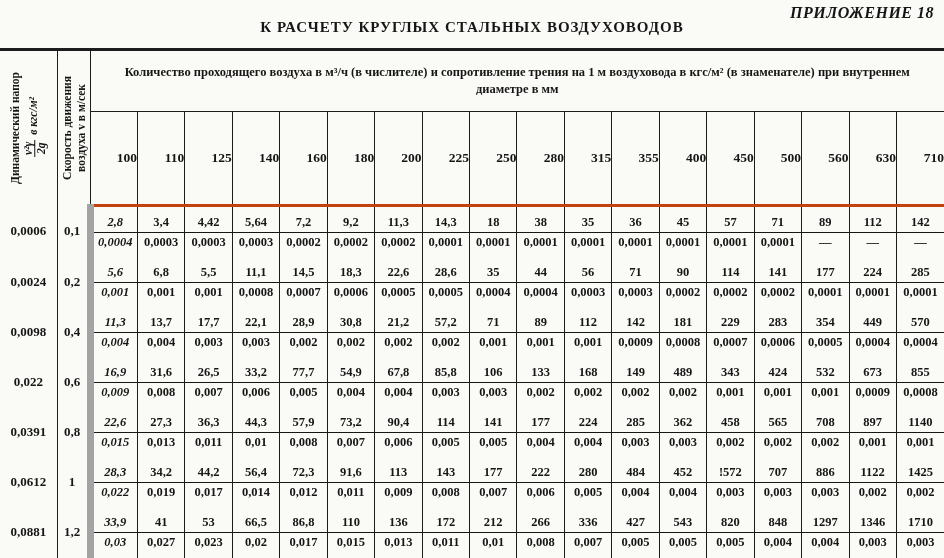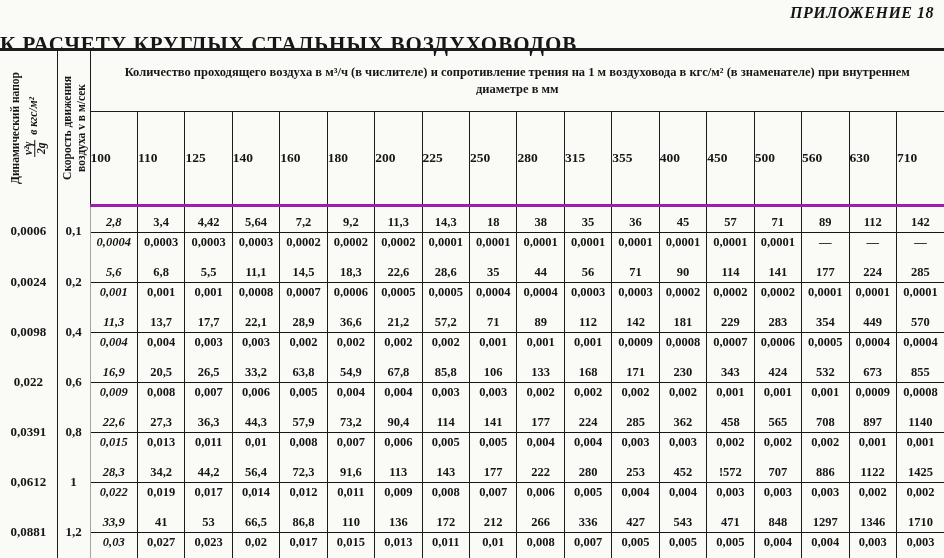--- a/index.html
+++ b/index.html
@@ -6,22 +6,22 @@
   body {
     width:944px; height:558px; overflow:hidden; position:relative;
     background:#fafaf7; color:#161616;
     font-family:"Liberation Serif", serif;
   }
   .appendix {
     position:absolute; top:4px; right:10px;
     font-style:italic; font-weight:700; font-size:16px; letter-spacing:.5px;margin-left:32px;
   }
   .doc-title {
-    position:absolute; top:32px; left:0; width:100%;
-    text-align:left; font-weight:700; font-size:21px; letter-spacing:1px;
+    position:absolute; top:19px; left:0; width:100%;
+    text-align:center; font-weight:700; font-size:15px; letter-spacing:1px;
   }
   table.duct {
     position:absolute; top:48px; left:0; width:944px;
     border-collapse:collapse; table-layout:fixed;
     border-top:3px solid #1c1c1c;
   }
   col.c-head { width:57px; }
   col.c-vel  { width:33px; }
   th, td { padding:0; font-weight:700; }
 
@@ -38,29 +38,29 @@
   .frac-inline { display:inline-block; vertical-align:middle; font-style:italic; line-height:1.05; margin:0 2px; }
   .frac-inline .fi-num { display:block; border-bottom:1px solid #161616; padding:0 2px; }
   .frac-inline .fi-den { display:block; }
 
   th.main-th {
     border-bottom:1px solid #1c1c1c;
     font-size:12.5px; line-height:1.4; font-weight:700;
     padding:6px 10px; text-align:center; vertical-align:middle; height:48px;
   }
   tr.dia-row th.dia-th {
-    border-left:1px solid #1c1c1c; border-bottom:3px solid #a21caf;
-    height:92px; text-align:left; vertical-align:middle;
+    border-left:1px solid #1c1c1c; border-bottom:3px solid #c2410c;
+    height:92px; text-align:right; vertical-align:middle;
     font-size:13.5px;
   }
   tr.dia-row th.dia-th:first-child { border-left:none; }
 
   tbody td { height:44px; vertical-align:middle; text-align:center; font-size:12.5px; }
   td.head-cell { border-right:1px solid #1c1c1c; font-size:13px; }
-  td.vel-cell  { border-right:1px solid #a3a3a3; font-size:13px; }
+  td.vel-cell  { border-right:7px solid #a3a3a3; font-size:13px; }
   td.data-cell { border-left:1px solid #1c1c1c; padding:3px 0; }
   td.data-cell:nth-child(3) { border-left:none;font-style:italic; }
   .frac { width:100%; }
   .fnum { display:block; text-align:center; border-bottom:1px solid #161616; padding:0 1px 2px; }
   .fden { display:block; text-align:center; padding:2px 1px 0; }
 </style>
 </head>
 <body>
 
 <div class="appendix">ПРИЛОЖЕНИЕ 18</div>
@@ -384,21 +384,21 @@
           </div>
         </td>
         <td class="data-cell">
           <div class="frac">
             <span class="fnum">28,9</span>
             <span class="fden">0,002</span>
           </div>
         </td>
         <td class="data-cell">
           <div class="frac">
-            <span class="fnum">36,6</span>
+            <span class="fnum">30,8</span>
             <span class="fden">0,002</span>
           </div>
         </td>
         <td class="data-cell">
           <div class="frac">
             <span class="fnum">21,2</span>
             <span class="fden">0,002</span>
           </div>
         </td>
         <td class="data-cell">
@@ -472,39 +472,39 @@
         <td class="head-cell">0,022</td>
         <td class="vel-cell">0,6</td>
         <td class="data-cell">
           <div class="frac">
             <span class="fnum">16,9</span>
             <span class="fden">0,009</span>
           </div>
         </td>
         <td class="data-cell">
           <div class="frac">
-            <span class="fnum">20,5</span>
+            <span class="fnum">31,6</span>
             <span class="fden">0,008</span>
           </div>
         </td>
         <td class="data-cell">
           <div class="frac">
             <span class="fnum">26,5</span>
             <span class="fden">0,007</span>
           </div>
         </td>
         <td class="data-cell">
           <div class="frac">
             <span class="fnum">33,2</span>
             <span class="fden">0,006</span>
           </div>
         </td>
         <td class="data-cell">
           <div class="frac">
-            <span class="fnum">63,8</span>
+            <span class="fnum">77,7</span>
             <span class="fden">0,005</span>
           </div>
         </td>
         <td class="data-cell">
           <div class="frac">
             <span class="fnum">54,9</span>
             <span class="fden">0,004</span>
           </div>
         </td>
         <td class="data-cell">
@@ -532,27 +532,27 @@
           </div>
         </td>
         <td class="data-cell">
           <div class="frac">
             <span class="fnum">168</span>
             <span class="fden">0,002</span>
           </div>
         </td>
         <td class="data-cell">
           <div class="frac">
-            <span class="fnum">171</span>
-            <span class="fden">0,002</span>
-          </div>
-        </td>
-        <td class="data-cell">
-          <div class="frac">
-            <span class="fnum">230</span>
+            <span class="fnum">149</span>
+            <span class="fden">0,002</span>
+          </div>
+        </td>
+        <td class="data-cell">
+          <div class="frac">
+            <span class="fnum">489</span>
             <span class="fden">0,002</span>
           </div>
         </td>
         <td class="data-cell">
           <div class="frac">
             <span class="fnum">343</span>
             <span class="fden">0,001</span>
           </div>
         </td>
         <td class="data-cell">
@@ -756,21 +756,21 @@
           </div>
         </td>
         <td class="data-cell">
           <div class="frac">
             <span class="fnum">280</span>
             <span class="fden">0,005</span>
           </div>
         </td>
         <td class="data-cell">
           <div class="frac">
-            <span class="fnum">253</span>
+            <span class="fnum">484</span>
             <span class="fden">0,004</span>
           </div>
         </td>
         <td class="data-cell">
           <div class="frac">
             <span class="fnum">452</span>
             <span class="fden">0,004</span>
           </div>
         </td>
         <td class="data-cell">
@@ -880,21 +880,21 @@
           </div>
         </td>
         <td class="data-cell">
           <div class="frac">
             <span class="fnum">543</span>
             <span class="fden">0,005</span>
           </div>
         </td>
         <td class="data-cell">
           <div class="frac">
-            <span class="fnum">471</span>
+            <span class="fnum">820</span>
             <span class="fden">0,005</span>
           </div>
         </td>
         <td class="data-cell">
           <div class="frac">
             <span class="fnum">848</span>
             <span class="fden">0,004</span>
           </div>
         </td>
         <td class="data-cell">

